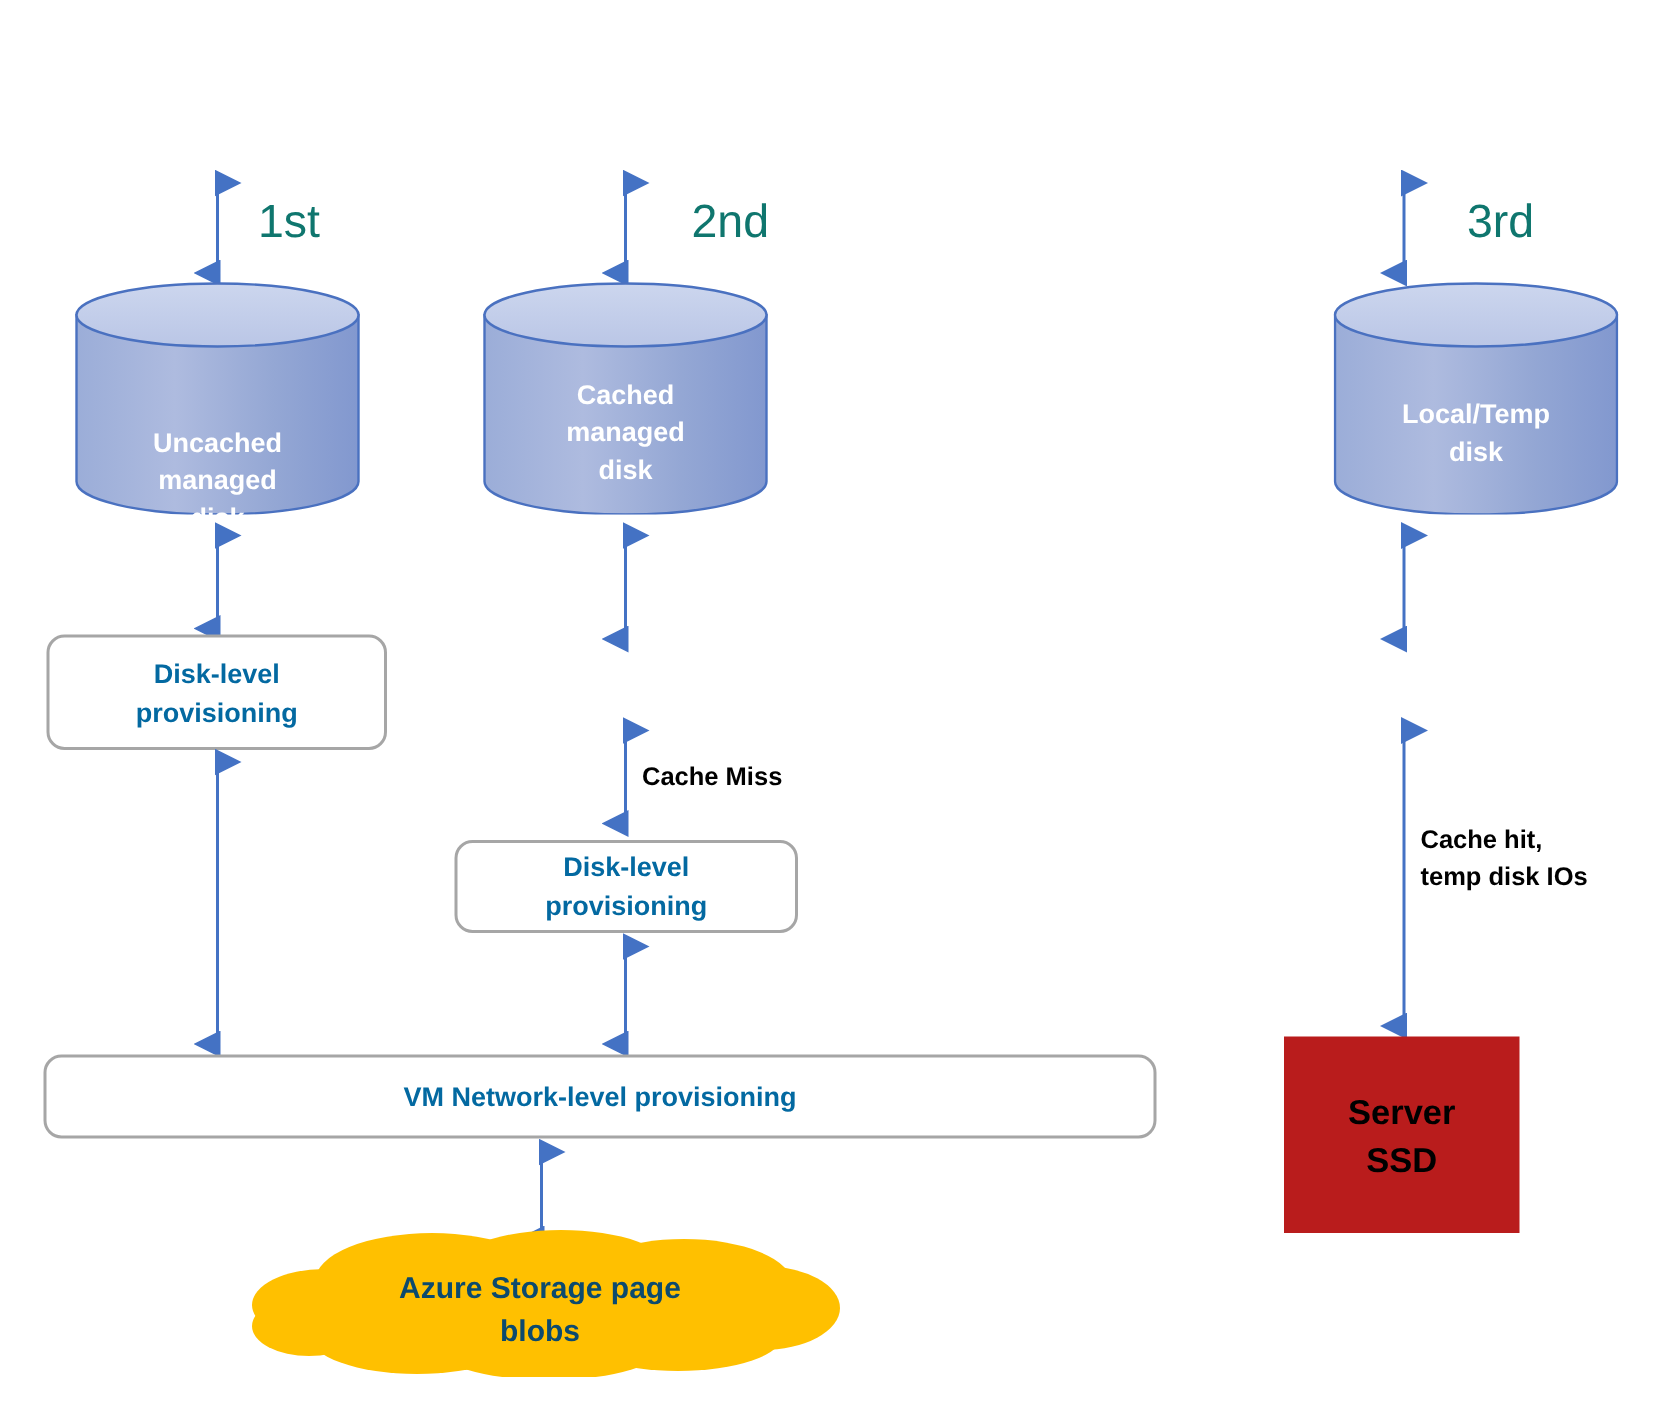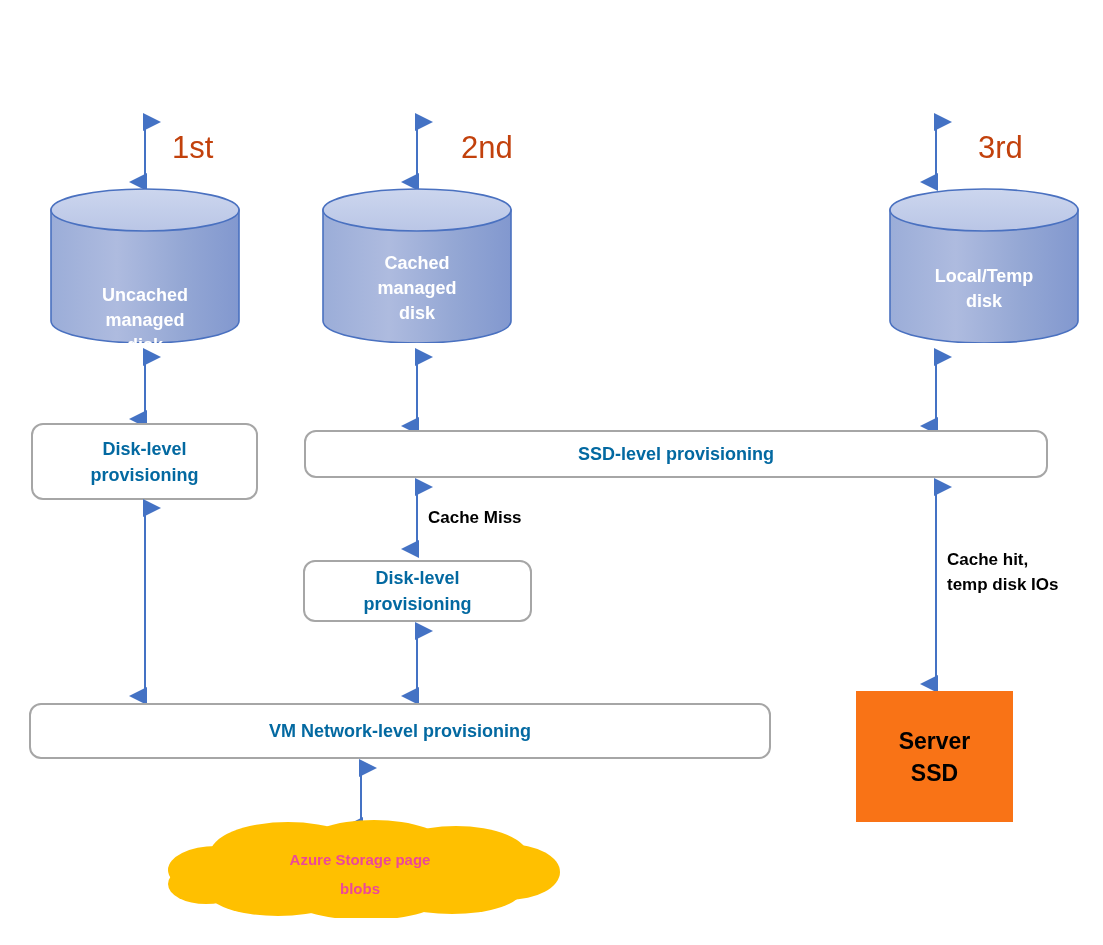--- a/index.html
+++ b/index.html
@@ -36,21 +36,21 @@
   .vm-title {
     font-size: 44px;
     color: #000000;
     font-family: "Liberation Sans", sans-serif;
     letter-spacing: 0.4px;
   }
 
   
   .ordinal {
     font-size: 31px;
-    color: #c2410c;
+    color: #0f766e;
     font-family: "Liberation Sans", sans-serif;
     white-space: nowrap;
   }
 
   
   .cyl {
     width: 190px;
     height: 155px;
   }
   .cyl svg { display: block; }
@@ -91,44 +91,44 @@
     color: #000000;
     font-weight: bold;
     font-size: 17px;
     line-height: 25px;
     font-family: Liberation Sans, sans-serif;
     white-space: pre-line;
   }
 
   
   .ssd-box {
-    background: #f97316;
+    background: #b91c1c;
     display: flex;
     align-items: center;
     justify-content: center;
     text-align: center;
   }
   .ssd-label {
     color: #000000;
     font-weight: bold;
     font-size: 23px;
     line-height: 32px;
     font-family: "Liberation Sans", sans-serif;
   }
 
   
   .cloud-wrap { width: 400px; height: 100px; }
   .cloud-label {
     position: absolute;
     left: 0;
     width: 100%;
     text-align: center;
-    color: #ec4899;
-    font-weight: bold;
-    font-size: 15px;
+    color: #0c4a6e;
+    font-weight: bold;
+    font-size: 20px;
     line-height: 29px;
     font-family: "Liberation Sans", sans-serif;
     pointer-events: none;
   }
 
   
   .conn { overflow: visible; }
 </style>
 </head>
 <body>
@@ -205,23 +205,20 @@
   </svg>
 
   <svg class="abs conn" style="left:919px; top:348px; width:34px; height:87px;">
     <line x1="17" y1="9" x2="17" y2="78" stroke="#4472c4" stroke-width="2" marker-start="url(#arrUp)" marker-end="url(#arrDn)"></line>
   </svg>
 
   <div class="abs prov-box" style="left:31px; top:423px; width:227px; height:77px;">
     <span class="prov-label">Disk-level<br>provisioning</span>
   </div>
 
-  <div class="abs prov-box" style="left:304px; top:430px; width:744px; height:48px;">
-    <span class="prov-label">SSD-level provisioning</span>
-  </div>
 
   <svg class="abs conn" style="left:400px; top:478px; width:34px; height:80px;">
     <line x1="17" y1="9" x2="17" y2="71" stroke="#4472c4" stroke-width="2" marker-start="url(#arrUp)" marker-end="url(#arrDn)"></line>
   </svg>
   <div class="abs annot" style="left:428px; top:505px;">Cache Miss</div>
 
   <div class="abs prov-box" style="left:303px; top:560px; width:229px; height:62px;">
     <span class="prov-label">Disk-level<br>provisioning</span>
   </div>
 

